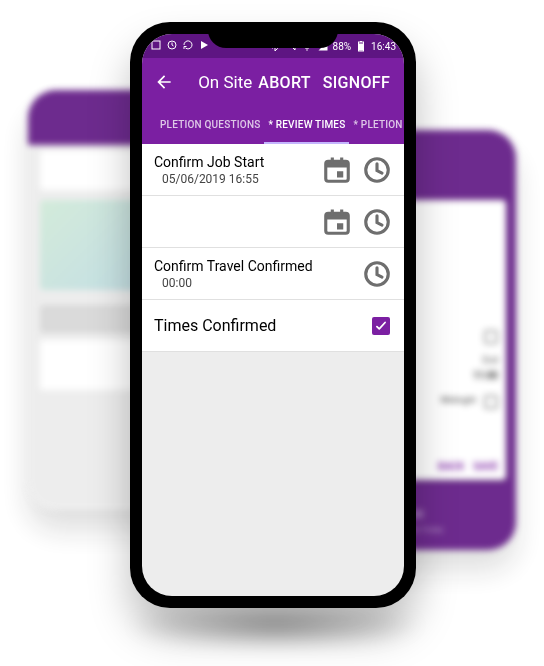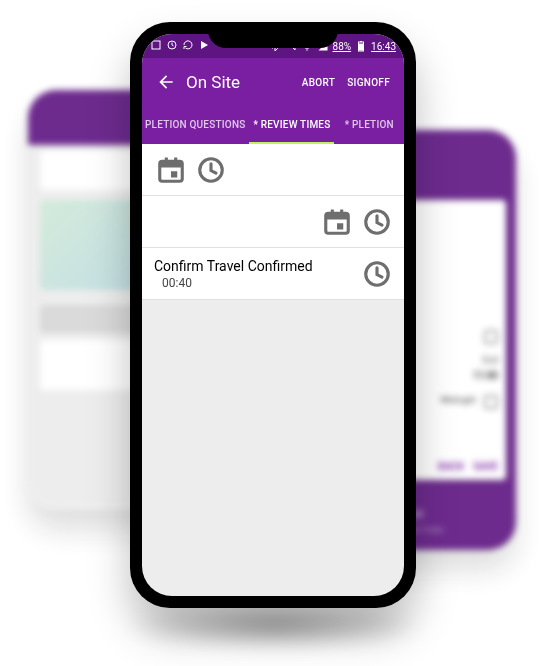--- a/index.html
+++ b/index.html
@@ -22,34 +22,34 @@
   .bg-phone.right{right:28px;top:130px;background:var(--purple-dark);}
   .bg-phone.right .sheet{position:absolute;top:70px;left:22px;right:10px;bottom:70px;background:#fff;border-radius:4px;box-shadow:0 1px 4px rgba(0,0,0,.2);}
   .bg-phone.right .sheet .chk{position:absolute;right:8px;width:14px;height:14px;border:2px solid #999;border-radius:2px;}
   .shadow-main{position:absolute;left:125px;top:600px;width:300px;height:50px;background:radial-gradient(ellipse at center,rgba(0,0,0,.35),transparent 70%);filter:blur(8px);}
   
   .phone{position:absolute;left:130px;top:22px;width:286px;height:586px;border-radius:40px;background:#000;padding:12px;box-shadow:0 25px 40px rgba(0,0,0,.25);}
   .notch{position:absolute;left:50%;top:0;transform:translateX(-50%);width:130px;height:26px;background:#000;border-radius:0 0 18px 18px;z-index:5;}
   .screen{width:100%;height:100%;border-radius:30px;overflow:hidden;background:var(--bg);position:relative;}
   
   .status{height:24px;background:var(--purple-dark);color:#fff;display:flex;align-items:center;justify-content:space-between;padding:0 8px;font-size:10px;}
-  .status .l,.status .r{display:flex;gap:4px;align-items:center;text-decoration:underline;}
+  .status .l,.status .r{display:flex;gap:4px;align-items:center;}
   .status .r span{display:flex;align-items:center;gap:1px;}
   .tiny-icon{width:12px;height:12px;display:inline-block;}
   
   .appbar{height:48px;background:var(--purple);color:#fff;display:flex;align-items:center;padding:0 8px;font-size:15px;}
   .appbar .back{width:32px;height:32px;display:flex;align-items:center;justify-content:center;}
-  .appbar .title{flex:0 0 auto;margin-left:4px;font-size:17px;font-weight:400;}
+  .appbar .title{flex:0 0 auto;margin-left:20px;font-size:17px;font-weight:400;}
   .appbar .sp{flex:1;}
-  .appbar .act{font-size:10px;font-weight:500;letter-spacing:.3px;padding:0 6px;white-space:nowrap;}
+  .appbar .act{font-size:16px;font-weight:500;letter-spacing:.3px;padding:0 6px;white-space:nowrap;}
   
   .tabs{height:38px;background:var(--purple);display:flex;color:#fff;font-size:10px;font-weight:500;letter-spacing:.2px;}
   .tab{flex:1;display:flex;align-items:center;justify-content:center;white-space:nowrap;opacity:.75;border-bottom:2px solid transparent;padding:0 4px;}
-  .tab.first{flex:1.1;justify-content:flex-start;padding-left:3px;}
-  .tab.active{opacity:1;border-bottom:2px solid #bef264;}
+  .tab.first{flex:1.1;justify-content:flex-start;padding-left:18px;}
+  .tab.active{opacity:1;border-bottom:2px solid #c4b5fd;}
   
   .list{}
   .row{background:#fff;border-bottom:1px solid var(--light-grey);display:flex;align-items:center;padding:8px 10px 8px 12px;min-height:52px;}
   .row .body{flex:1;}
   .row .body .lbl{font-size:14px;color:#000;font-weight:400;}
   .row .body .sub{font-size:12px;color:#444;padding-left:8px;padding-top:2px;}
   .row .icons{display:flex;gap:6px;}
   .iconbox{width:34px;height:34px;display:flex;align-items:center;justify-content:center;}
   .iconbox svg{width:30px;height:30px;}
   .row.check{justify-content:space-between;}
@@ -157,20 +157,24 @@
 
     <div class="tabs">
       <div class="tab first">PLETION QUESTIONS</div>
       <div class="tab active">* REVIEW TIMES</div>
       <div class="tab">* PLETION</div>
     </div>
 
     <div class="list">
 
       <div class="row">
+        <div class="body">
+          <div class="lbl">Confirm Job Start</div>
+          <div class="sub">05/06/2019 16:55</div>
+        </div>
         <div class="icons">
           <div class="iconbox">
             <svg viewBox="0 0 24 24">
                 <rect x="3" y="5" width="18" height="16" rx="2" fill="none" stroke="#6E6E6E" stroke-width="2.5"></rect>
                 <rect x="3" y="5" width="18" height="5" fill="#6E6E6E"></rect>
                 <rect x="7" y="2" width="2.5" height="5" fill="#6E6E6E"></rect>
                 <rect x="14.5" y="2" width="2.5" height="5" fill="#6E6E6E"></rect>
                 <rect x="12" y="13" width="5" height="5" fill="#6E6E6E"></rect>
               </svg>
           </div>
@@ -201,29 +205,37 @@
                 <circle cx="12" cy="12" r="9" fill="none" stroke="#6E6E6E" stroke-width="2.5"></circle>
                 <path d="M12 7v5.5l4 2" stroke="#6E6E6E" stroke-width="2.5" fill="none" stroke-linecap="round"></path>
               </svg>
           </div>
         </div>
       </div>
 
       <div class="row">
         <div class="body">
           <div class="lbl">Confirm Travel Confirmed</div>
-          <div class="sub">00:40</div>
+          <div class="sub">00:00</div>
         </div>
         <div class="icons">
           <div class="iconbox">
             <svg viewBox="0 0 24 24">
                 <circle cx="12" cy="12" r="9" fill="none" stroke="#6E6E6E" stroke-width="2.5"></circle>
                 <path d="M12 7v5.5l4 2" stroke="#6E6E6E" stroke-width="2.5" fill="none" stroke-linecap="round"></path>
               </svg>
           </div>
         </div>
       </div>
 
+      <div class="row check">
+        <div class="lbl">Times Confirmed</div>
+        <div class="checkbox">
+          <svg viewBox="0 0 24 24">
+              <path d="M5 13l4 4 10-11" fill="none" stroke="#fff" stroke-width="3" stroke-linecap="round" stroke-linejoin="round"></path>
+            </svg>
+        </div>
+      </div>
 
     </div>
 
   </div>
 </div>
 
 </body></html>

